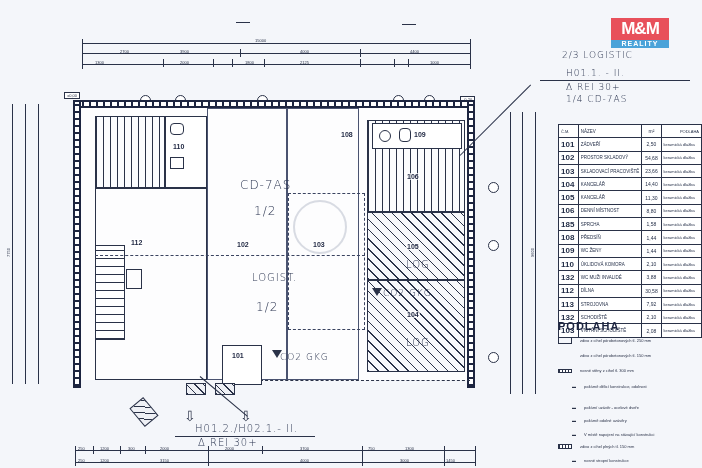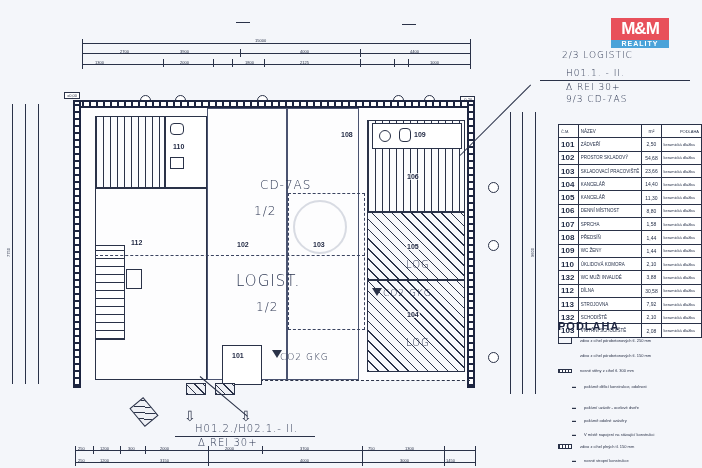--- a/index.html
+++ b/index.html
@@ -148,38 +148,38 @@
 
 <div class="room hatch2" style="left:186px;top:383px;width:20px;height:12px;"></div>
 <div class="room hatch2" style="left:215px;top:383px;width:20px;height:12px;"></div>
 <div class="room hatch2" style="left:135px;top:400px;width:18px;height:24px;transform:rotate(-40deg);"></div>
 <div class="abs" style="left:184px;top:408px;font-size:14px;color:#2a3248;">⇩</div>
 <div class="abs" style="left:240px;top:408px;font-size:14px;color:#2a3248;">⇩</div>
 <div class="abs" style="left:200px;top:376px;width:62px;height:0;border-top:1px solid #2a3248;transform:rotate(40deg);transform-origin:left;"></div>
 
 <div class="abs" style="left:293px;top:200px;width:50px;height:50px;border:2px solid rgba(180,185,200,0.5);border-radius:50%;"></div>
 
-<span class="hand abs" style="left:240px;top:178px;font-size:12px;margin-left:20px;">CD-7AS</span>
+<span class="hand abs" style="left:240px;top:178px;font-size:12px;">CD-7AS</span>
 <span class="hand abs" style="left:254px;top:204px;font-size:12px;">1/2</span>
-<span class="hand abs" style="left:236px;top:272px;font-size:15px;">LOGIST.</span>
+<span class="hand abs" style="left:252px;top:272px;font-size:10px;">LOGIST.</span>
 <span class="hand abs" style="left:256px;top:300px;font-size:12px;">1/2</span>
 <span class="hand abs" style="left:280px;top:352px;font-size:9px;">CO2 GKG</span>
 <span class="hand abs" style="left:383px;top:288px;font-size:9px;">CO2 GKG</span>
 <div class="abs" style="left:272px;top:350px;width:0;height:0;border-left:5px solid transparent;border-right:5px solid transparent;border-top:8px solid #2a3248;"></div>
 <div class="abs" style="left:372px;top:288px;width:0;height:0;border-left:5px solid transparent;border-right:5px solid transparent;border-top:8px solid #2a3248;"></div>
 
 <span class="hand abs" style="left:195px;top:423px;font-size:10px;">H01.2./H02.1.- II.</span>
 <div class="abs" style="left:175px;top:436px;width:140px;border-top:1px solid #2a3248;"></div>
 <span class="hand abs" style="left:198px;top:437px;font-size:10px;">Δ REI 30+</span>
 
 <span class="hand abs" style="left:562px;top:50px;font-size:9px;">2/3 LOGISTIC</span>
 <span class="hand abs" style="left:566px;top:68px;font-size:9px;">H01.1. - II.</span>
 <div class="abs" style="left:540px;top:80px;width:150px;border-top:1px solid #2a3248;"></div>
 <span class="hand abs" style="left:566px;top:82px;font-size:9px;">Δ REI 30+</span>
-<span class="hand abs" style="left:566px;top:94px;font-size:9px;">9/3  CD-7AS</span>
+<span class="hand abs" style="left:566px;top:94px;font-size:9px;">1/4  CD-7AS</span>
 <div class="abs" style="left:460px;top:155px;width:100px;border-top:1px solid #2a3248;transform:rotate(-45deg);transform-origin:left;"></div>
 
 <div class="logo">
   <div style="background:#e8505b;color:#fff;font-weight:bold;font-size:17px;text-align:center;height:22px;line-height:22px;letter-spacing:-1px;">M&amp;M</div>
   <div style="background:#4ba3d9;color:#fff;font-weight:bold;font-size:7px;text-align:center;height:8px;line-height:8px;letter-spacing:1px;">REALITY</div>
 </div>
 
 <table class="sched" style="left:558px;top:124px;">
   <tbody>
       <tr>
@@ -218,21 +218,21 @@
         <td class="ar">11,30</td>
         <td class="fl">keramická dlažba</td>
       </tr>
   <tr>
         <td class="num">106</td>
         <td class="nm">DENNÍ MÍSTNOST</td>
         <td class="ar">8,80</td>
         <td class="fl">keramická dlažba</td>
       </tr>
   <tr>
-        <td class="num">107</td>
+        <td class="num">185</td>
         <td class="nm">SPRCHA</td>
         <td class="ar">1,58</td>
         <td class="fl">keramická dlažba</td>
       </tr>
   <tr>
         <td class="num">108</td>
         <td class="nm">PŘEDSÍŇ</td>
         <td class="ar">1,44</td>
         <td class="fl">keramická dlažba</td>
       </tr>

